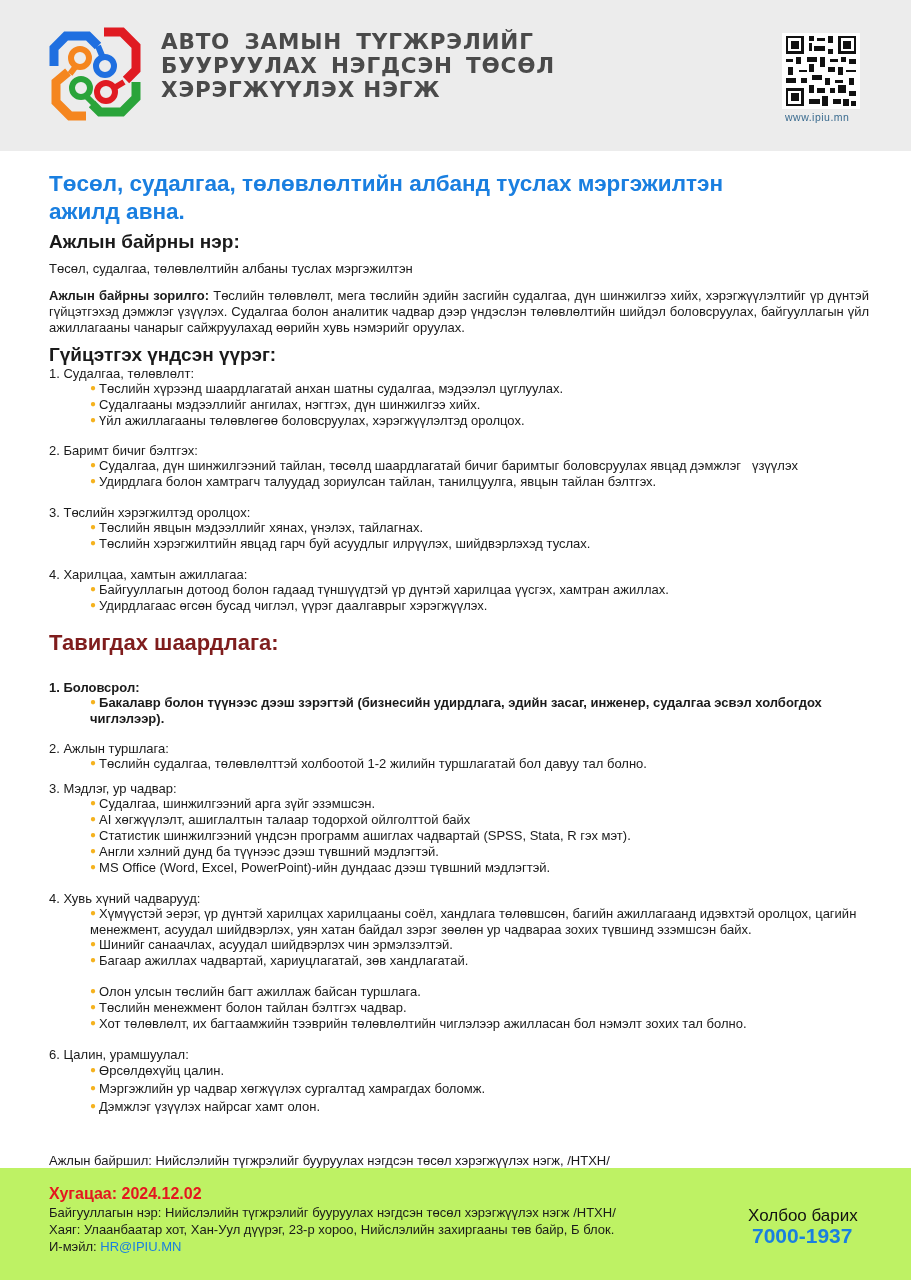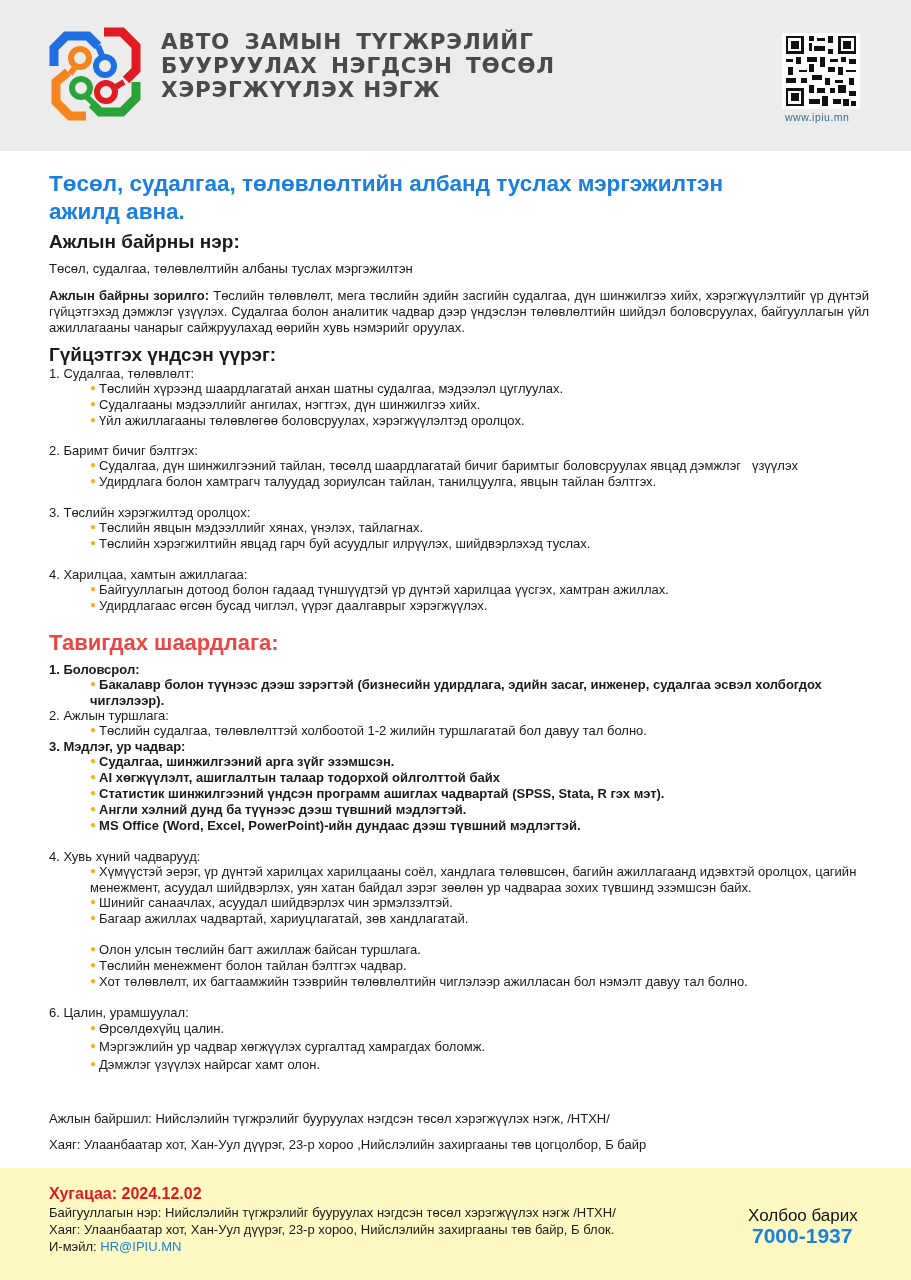--- a/index.html
+++ b/index.html
@@ -13,31 +13,31 @@
   .org-name .l2 { word-spacing: 6px; }
   .org-name .l3 { word-spacing: 5px; }
   .qr { position: absolute; left: 782px; top: 33px; width: 78px; height: 76px; background: #fff; }
   .qr-url { position: absolute; left: 785px; top: 111px; font-size: 10.5px; color: #3a6b8f; letter-spacing: 0.5px; }
 
   .content { position: absolute; left: 49px; top: 170px; width: 820px; }
   .main-title { font-size: 22.5px; line-height: 28px; font-weight: bold; color: #1a7fe0; margin-bottom: 8px; }
   .label-bold { font-weight: bold; font-size: 19px; line-height: 16px; }
   .p { font-size: 13px; line-height: 16px; }
   .justify { text-align: justify; }
-  .section-title { font-size: 22px; font-weight: bold; color: #ef4444; line-height: 26px; margin-top: 14px; margin-bottom: 6px; }
+  .section-title { font-size: 22px; font-weight: bold; color: #7f1d1d; line-height: 26px; margin-top: 14px; margin-bottom: 24px; }
 
   .group { margin-top: 12px; }
   .group-title { font-size: 13px; line-height: 15px; }
   .bullets { padding-left: 41px; }
   .bullet { font-size: 13px; line-height: 15px; position: relative; }
   .bullet .dot { color: #f5b21e; font-size: 10px; position: relative; top: -2px; margin-right: 3px; }
 
   .loc { font-size: 13px; line-height: 16px; }
 
-  .footer { position: absolute; left: 0; top: 1168px; width: 911px; height: 112px; background: #fef9c3; }
+  .footer { position: absolute; left: 0; top: 1168px; width: 911px; height: 112px; background: #bef264; }
   .deadline { position: absolute; left: 49px; top: 17px; font-size: 16px; font-weight: bold; color: #e4171f; }
   .footer-lines { position: absolute; left: 49px; top: 36px; font-size: 13px; line-height: 17px; color: #1a1a1a; }
   .email-link { color: #1a7fe0; }
   .contact-label { position: absolute; left: 748px; top: 38px; font-size: 17px; color: #111; }
   .contact-phone { position: absolute; left: 752px; top: 56px; font-size: 21px; font-weight: bold; color: #1a7fe0; }
 </style>
 </head>
 <body>
 
 <div class="header">
@@ -165,27 +165,27 @@
 
   <h2 class="section-title" style="margin-top:16px;">Тавигдах шаардлага:</h2>
 
   <div>
     <div class="group" style="margin-top:2px;font-weight:bold;">
       <div class="group-title">1. Боловсрол:</div>
       <div class="bullets" style="width:790px;">
         <div class="bullet"><span class="dot">●</span><span>Бакалавр болон түүнээс дээш зэрэгтэй (бизнесийн удирдлага, эдийн засаг, инженер, судалгаа эсвэл холбогдох чиглэлээр).</span></div>
       </div>
     </div>
-    <div class="group" style="margin-top:0;">
+    <div class="group" style="margin-top:15px;">
       <div class="group-title">2. Ажлын туршлага:</div>
       <div class="bullets">
         <div class="bullet"><span class="dot">●</span><span>Төслийн судалгаа, төлөвлөлттэй холбоотой 1-2 жилийн туршлагатай бол давуу тал болно.</span></div>
       </div>
     </div>
-    <div class="group" style="margin-top:0;font-weight:bold;">
+    <div class="group" style="margin-top:9px;">
       <div class="group-title">3. Мэдлэг, ур чадвар:</div>
       <div class="bullets">
         <div class="bullet"><span class="dot">●</span><span>Судалгаа, шинжилгээний арга зүйг эзэмшсэн.</span></div>
         <div class="bullet"><span class="dot">●</span><span>AI хөгжүүлэлт, ашиглалтын талаар тодорхой ойлголттой байх</span></div>
         <div class="bullet"><span class="dot">●</span><span>Статистик шинжилгээний үндсэн программ ашиглах чадвартай (SPSS, Stata, R гэх мэт).</span></div>
         <div class="bullet"><span class="dot">●</span><span>Англи хэлний дунд ба түүнээс дээш түвшний мэдлэгтэй.</span></div>
         <div class="bullet"><span class="dot">●</span><span>MS Office (Word, Excel, PowerPoint)-ийн дундаас дээш түвшний мэдлэгтэй.</span></div>
       </div>
     </div>
     <div class="group" style="margin-top:15px;">
@@ -193,21 +193,21 @@
       <div class="bullets" style="width:815px;">
         <div class="bullet"><span class="dot">●</span><span>Хүмүүстэй эерэг, үр дүнтэй харилцах харилцааны соёл, хандлага төлөвшсөн, багийн ажиллагаанд идэвхтэй оролцох, цагийн менежмент, асуудал шийдвэрлэх, уян хатан байдал зэрэг зөөлөн ур чадвараа зохих түвшинд эзэмшсэн байх.</span></div>
         <div class="bullet"><span class="dot">●</span><span>Шинийг санаачлах, асуудал шийдвэрлэх чин эрмэлзэлтэй.</span></div>
         <div class="bullet"><span class="dot">●</span><span>Багаар ажиллах чадвартай, хариуцлагатай, зөв хандлагатай.</span></div>
       </div>
     </div>
     <div class="group" style="margin-top:15px;">
       <div class="bullets">
         <div class="bullet"><span class="dot">●</span><span>Олон улсын төслийн багт ажиллаж байсан туршлага.</span></div>
         <div class="bullet"><span class="dot">●</span><span>Төслийн менежмент болон тайлан бэлтгэх чадвар.</span></div>
-        <div class="bullet"><span class="dot">●</span><span>Хот төлөвлөлт, их багтаамжийн тээврийн төлөвлөлтийн чиглэлээр ажилласан бол нэмэлт давуу тал болно.</span></div>
+        <div class="bullet"><span class="dot">●</span><span>Хот төлөвлөлт, их багтаамжийн тээврийн төлөвлөлтийн чиглэлээр ажилласан бол нэмэлт зохих тал болно.</span></div>
       </div>
     </div>
     <div class="group" style="margin-top:15px;">
       <div class="group-title">6. Цалин, урамшуулал:</div>
       <div class="bullets">
         <div class="bullet" style="line-height:17px;"><span class="dot">●</span><span>Өрсөлдөхүйц цалин.</span></div>
         <div class="bullet" style="line-height:17px;"><span class="dot">●</span><span>Мэргэжлийн ур чадвар хөгжүүлэх сургалтад хамрагдах боломж.</span></div>
         <div class="bullet" style="line-height:17px;"><span class="dot">●</span><span>Дэмжлэг үзүүлэх найрсаг хамт олон.</span></div>
       </div>
     </div>

